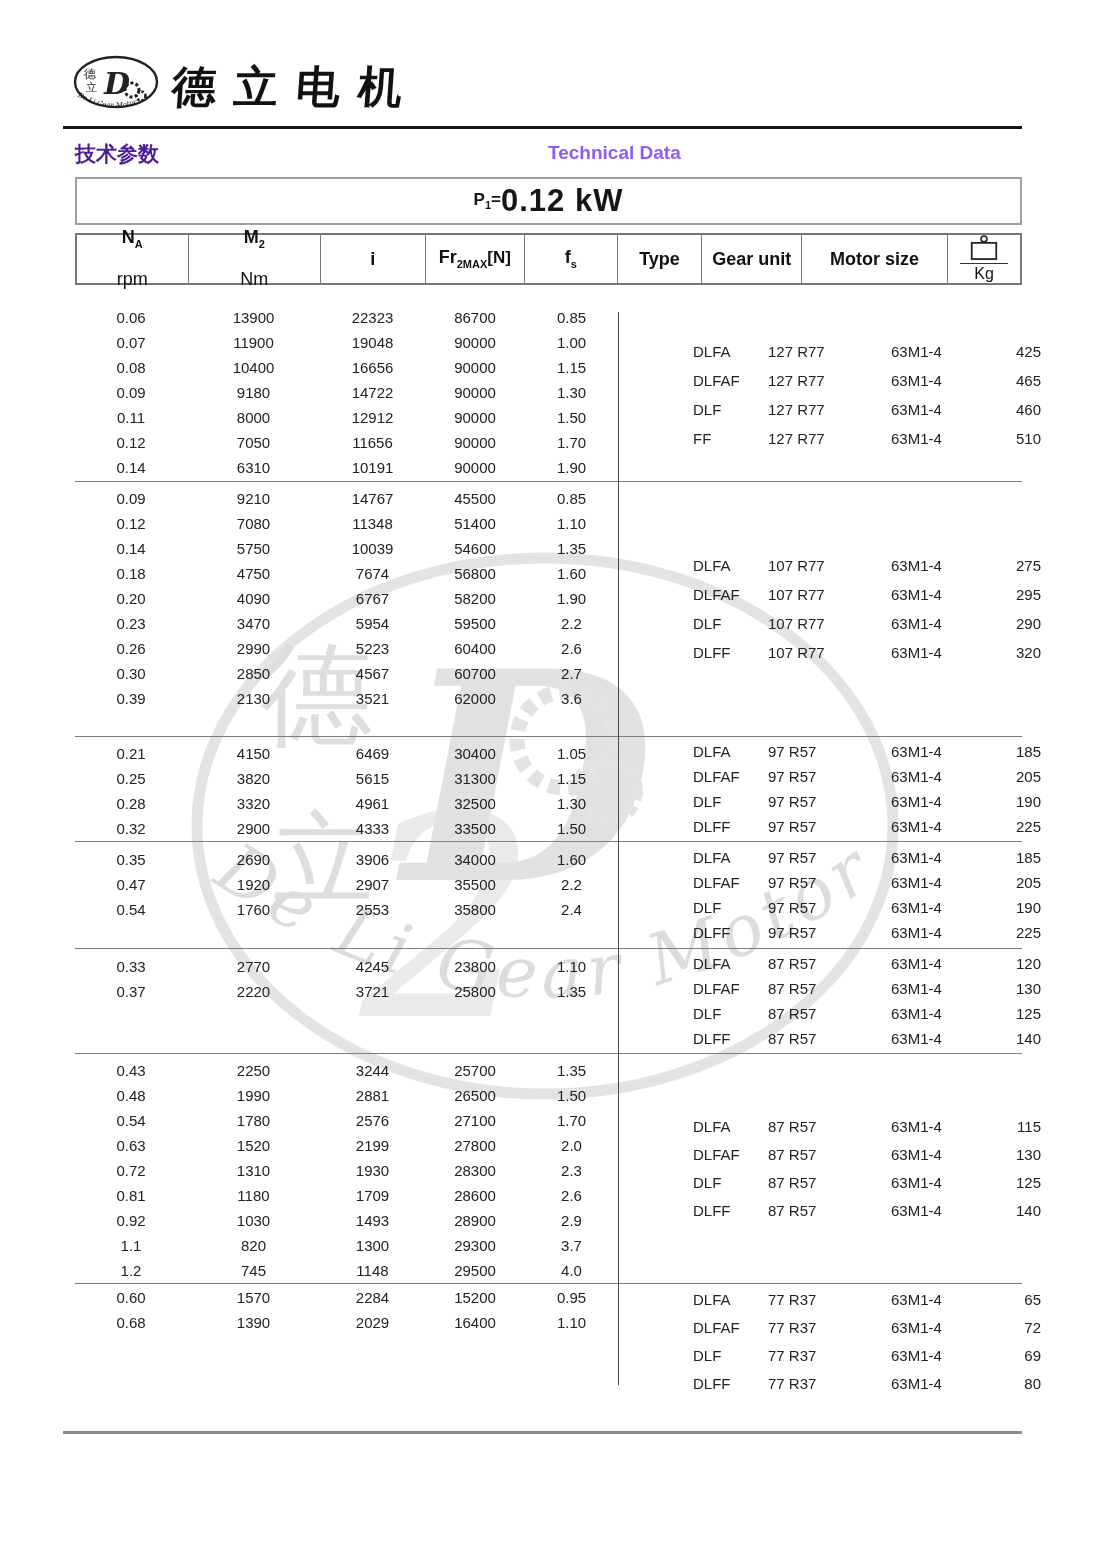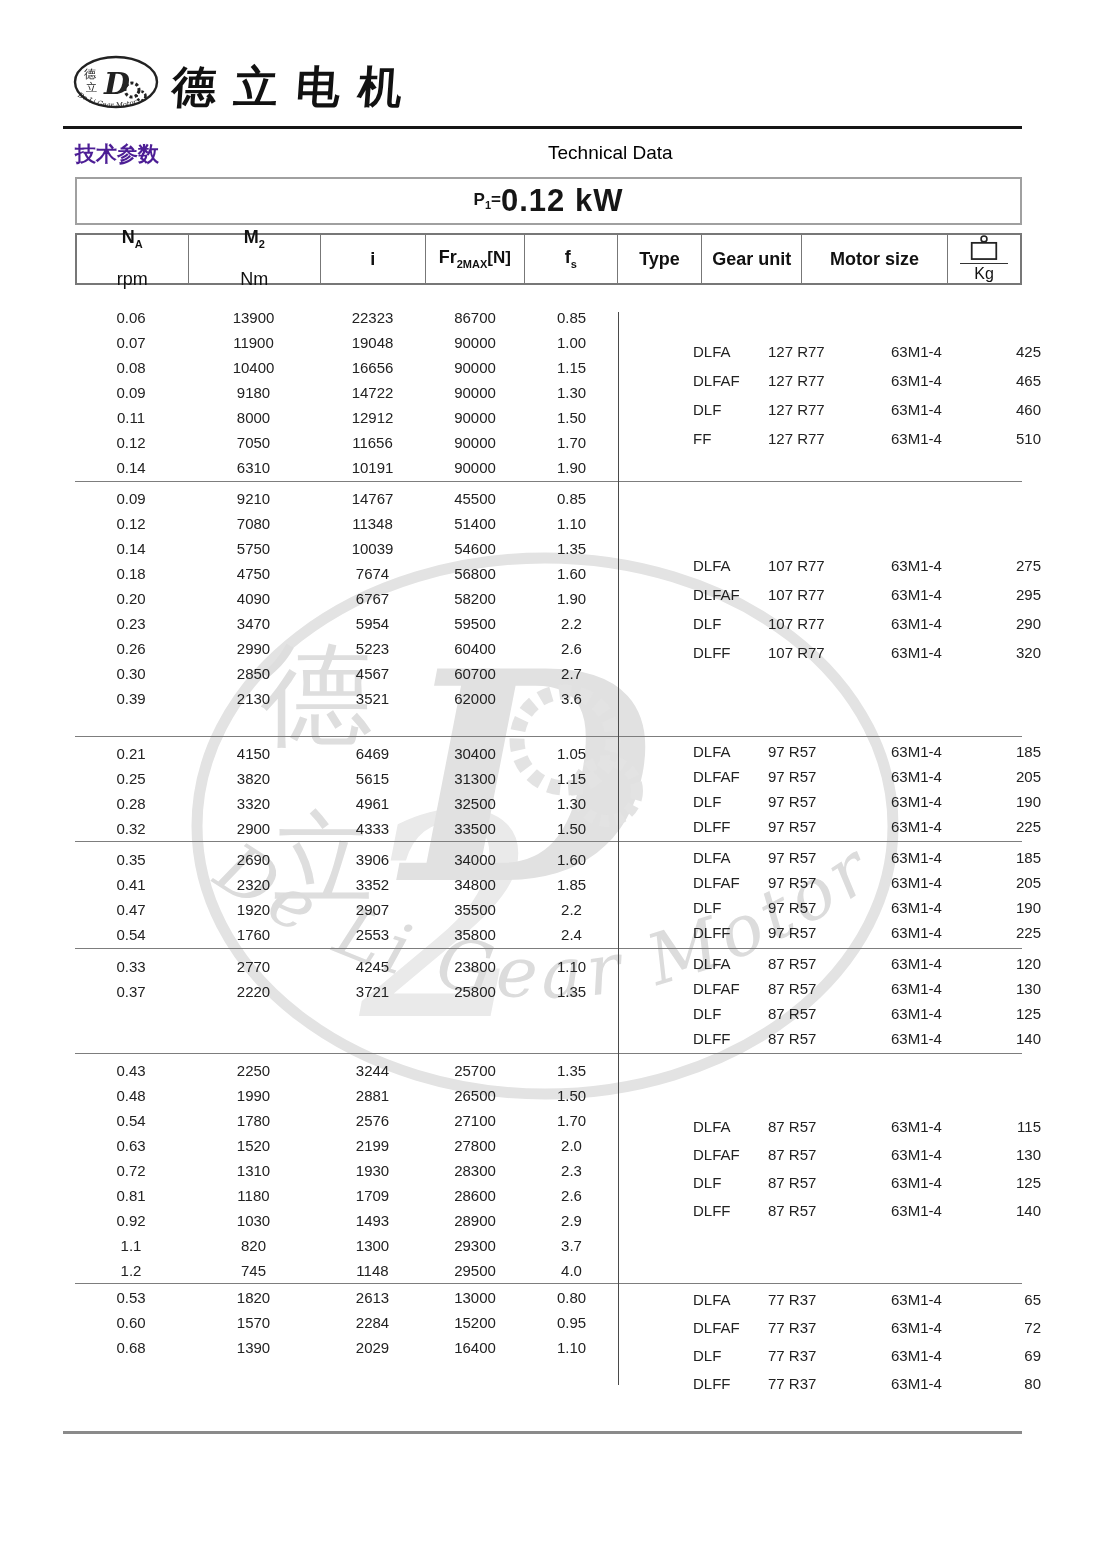--- a/index.html
+++ b/index.html
@@ -7,21 +7,21 @@
   .page { position:relative; width:1100px; height:1555px; background:#ffffff; overflow:hidden; }
 
   
   .logo { position:absolute; left:66px; top:54px; z-index:2; }
   .brand-cn { position:absolute; left:172px; top:58px; z-index:2;
               font-family:"DejaVu Serif","Liberation Serif",serif;
               font-size:44px; font-weight:bold; letter-spacing:18px; color:#111;
               transform:skewX(-4deg); }
   .toprule { position:absolute; left:63px; top:126px; width:959px; height:3px; background:#161616; z-index:2; }
   .sec-cn { position:absolute; left:75px; top:140px; font-size:21px; font-weight:bold; color:#4c1d95; z-index:2; }
-  .sec-en { position:absolute; left:548px; top:142px; font-size:19px; font-weight:normal; color:#000000; z-index:2; }
+  .sec-en { position:absolute; left:548px; top:142px; font-size:19px; font-weight:bold; color:#8b5cf6; z-index:2; }
   .powerbox { position:absolute; left:75px; top:177px; width:947px; height:48px;
               border:2px solid #a0a0a0; background:#fff; z-index:2;
               display:flex; align-items:center; justify-content:center; }
   .p-small { font-size:17px; font-weight:bold; color:#161616; }
   .p-small sub { font-size:11px; font-weight:bold; }
   .p-big { font-size:31px; font-weight:bold; color:#161616; letter-spacing:1px; }
 
   
   .watermark { position:absolute; left:165px; top:548px; z-index:0; }
 
@@ -388,27 +388,20 @@
         <div class="block b3">
           <div class="bleft">
             <div class="lrow">
               <div class="lc lc0">0.35</div>
               <div class="lc lc1">2690</div>
               <div class="lc lc2">3906</div>
               <div class="lc lc3">34000</div>
               <div class="lc lc4">1.60</div>
             </div>
             <div class="lrow">
-              <div class="lc lc0">0.41</div>
-              <div class="lc lc1">2320</div>
-              <div class="lc lc2">3352</div>
-              <div class="lc lc3">34800</div>
-              <div class="lc lc4">1.85</div>
-            </div>
-            <div class="lrow">
               <div class="lc lc0">0.47</div>
               <div class="lc lc1">1920</div>
               <div class="lc lc2">2907</div>
               <div class="lc lc3">35500</div>
               <div class="lc lc4">2.2</div>
             </div>
             <div class="lrow">
               <div class="lc lc0">0.54</div>
               <div class="lc lc1">1760</div>
               <div class="lc lc2">2553</div>
@@ -576,27 +569,20 @@
               <div class="rc0">DLFF</div>
               <div class="rc1">87 R57</div>
               <div class="rc2">63M1-4</div>
               <div class="rc3">140</div>
             </div>
           </div>
         </div>
         <div class="block b6">
           <div class="bleft">
             <div class="lrow">
-              <div class="lc lc0">0.53</div>
-              <div class="lc lc1">1820</div>
-              <div class="lc lc2">2613</div>
-              <div class="lc lc3">13000</div>
-              <div class="lc lc4">0.80</div>
-            </div>
-            <div class="lrow">
               <div class="lc lc0">0.60</div>
               <div class="lc lc1">1570</div>
               <div class="lc lc2">2284</div>
               <div class="lc lc3">15200</div>
               <div class="lc lc4">0.95</div>
             </div>
             <div class="lrow">
               <div class="lc lc0">0.68</div>
               <div class="lc lc1">1390</div>
               <div class="lc lc2">2029</div>

